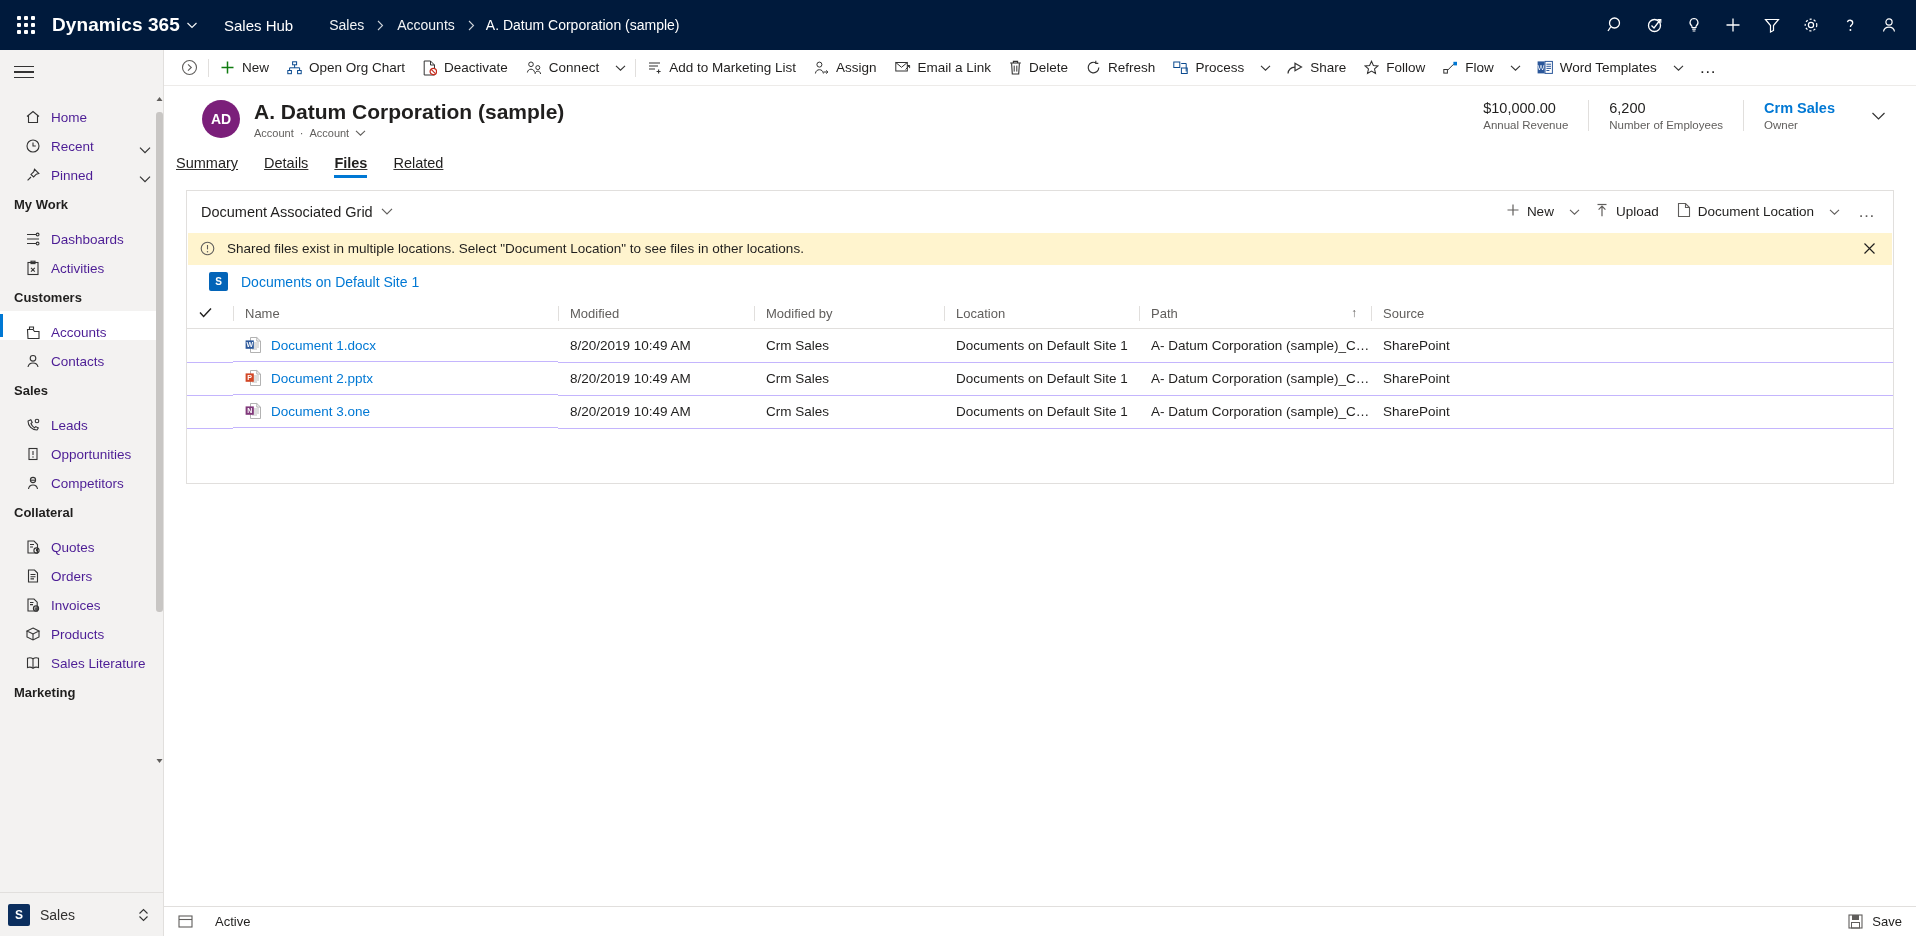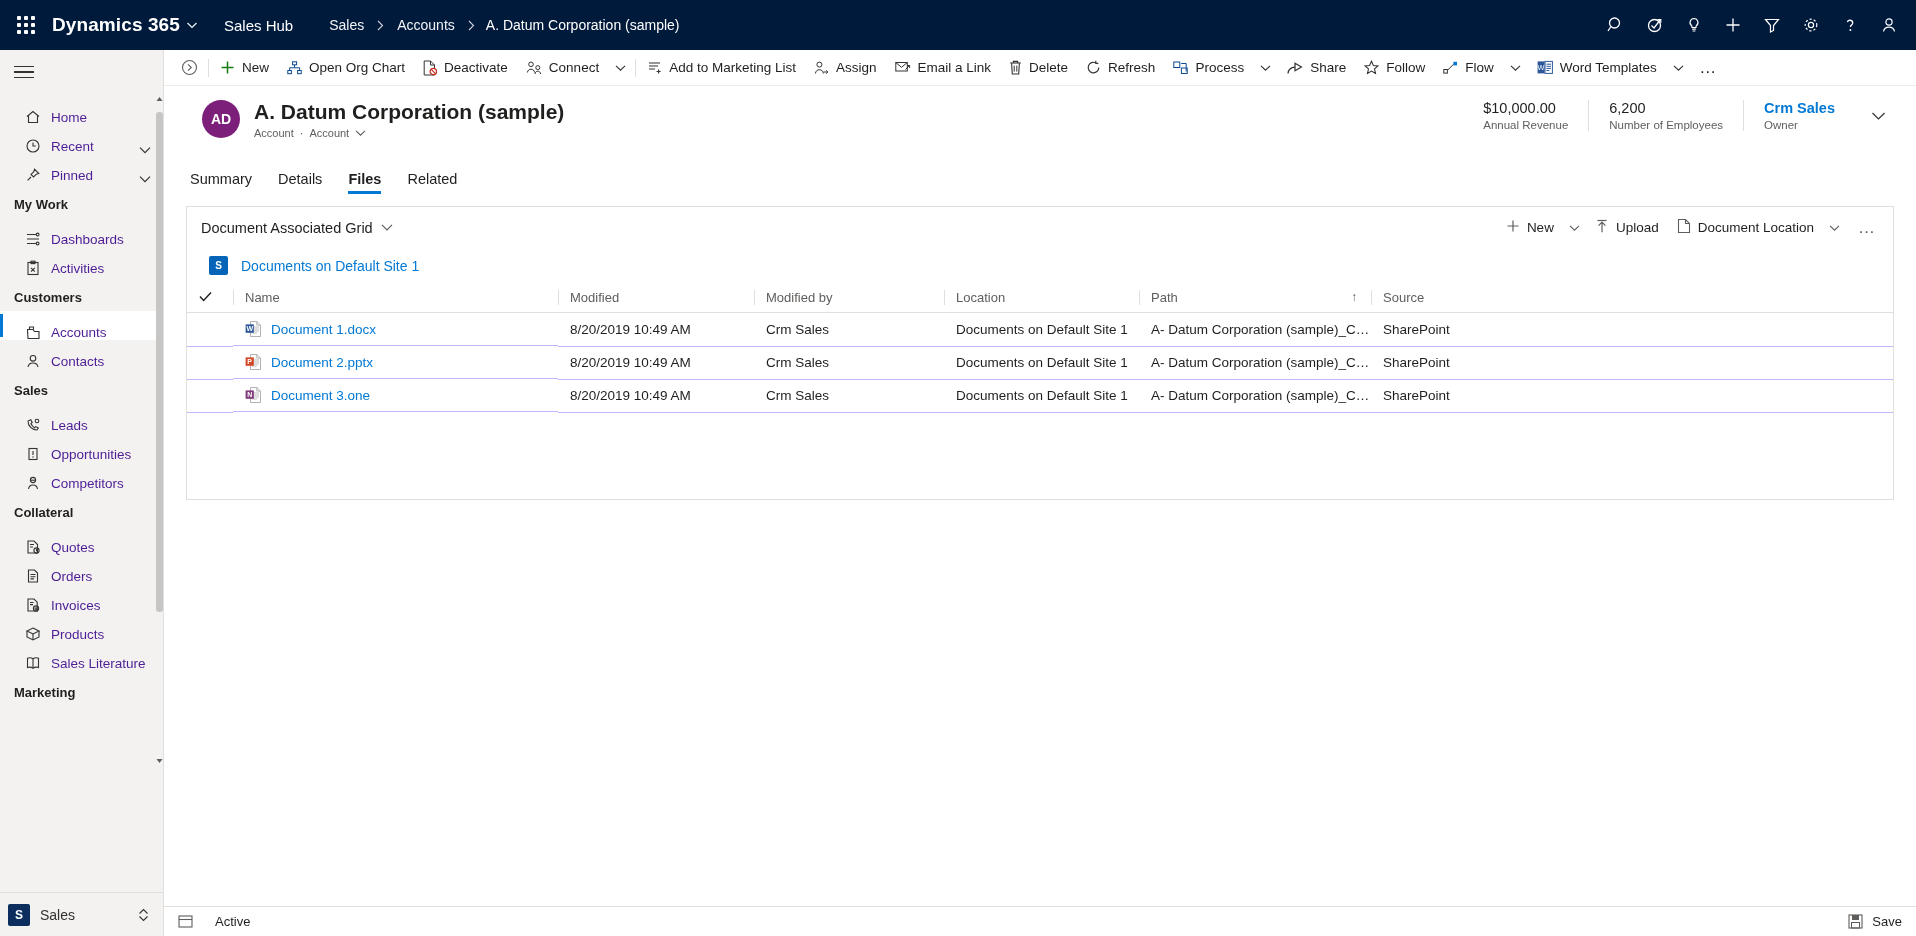--- a/index.html
+++ b/index.html
@@ -91,21 +91,21 @@
   .rec-title { font-size:21px; font-weight:600; color:#201f1e; line-height:1.18; }
   .rec-sub { font-size:11px; color:#605e5c; display:flex; align-items:center; gap:6px; margin-top:2px;}
   .rec-stats { position:absolute; right:18px; top:14px; display:flex; align-items:center;}
   .stat { padding:0 20px; border-left:1px solid #e1dfdd; min-width:110px;}
   .stat:first-child { border-left:none; }
   .stat .v { font-size:14.5px; color:#201f1e; }
   .stat .v.link { color:#0078d4; font-weight:600;}
   .stat .l { font-size:11.5px; color:#605e5c; margin-top:3px;}
   .stat-chev { padding:0 12px 0 16px; cursor:pointer; display:flex; align-items:center;}
 
-  .tabs { display:flex; padding-left:26px; margin-top:32px; gap:26px; }
+  .tabs { display:flex; padding-left:12px; margin-top:16px; gap:26px;text-decoration:underline; }
   .tab { font-size:14.5px; color:#201f1e; padding-bottom:7px; cursor:pointer; position:relative;}
   .tab.active { font-weight:700; }
   .tab.active::after { content:""; position:absolute; left:0; right:0; bottom:0; height:2.5px; background:#0078d4;}
 
   .panel {
     margin:12px 22px 0 22px; border:1px solid #e1dfdd; background:#fff;
     height:294px; display:flex; flex-direction:column;
   }
   .panel-top { height:42px; display:flex; align-items:center; padding:0 6px 0 14px; }
   .panel-title { font-size:14.5px; color:#201f1e; }
@@ -706,20 +706,35 @@
             <svg width="11" height="8" viewBox="0 0 11 8">
                 <path d="M1 1.8 L5.5 6.2 L10 1.8" stroke="#605e5c" stroke-width="1.1" fill="none"></path>
               </svg>
           </div>
           <div class="ptool" style="padding:0 12px;">
             <span style="font-size:17px;line-height:0;color:#605e5c;">…</span>
           </div>
         </div>
       </div>
 
+      <div class="banner">
+        <span class="bi">
+          <svg width="15" height="15" viewBox="0 0 15 15">
+              <circle cx="7.5" cy="7.5" r="6.3" stroke="#605e5c" stroke-width="1.1" fill="none"></circle>
+              <path d="M7.5 4v4.4" stroke="#605e5c" stroke-width="1.1"></path>
+              <circle cx="7.5" cy="10.7" r="0.72" fill="#605e5c"></circle>
+            </svg>
+        </span>
+        <span>Shared files exist in multiple locations. Select "Document Location" to see files in other locations.</span>
+        <span class="bx">
+          <svg width="13" height="13" viewBox="0 0 13 13">
+              <path d="M1.5 1.5 L11.5 11.5 M11.5 1.5 L1.5 11.5" stroke="#201f1e" stroke-width="1.15"></path>
+            </svg>
+        </span>
+      </div>
 
       <div class="loc-row">
         <span class="sp-icon">
           <span>S</span>
         </span>
         <span class="loc-link">Documents on Default Site 1</span>
       </div>
 
       <table class="grid">
         <colgroup>

